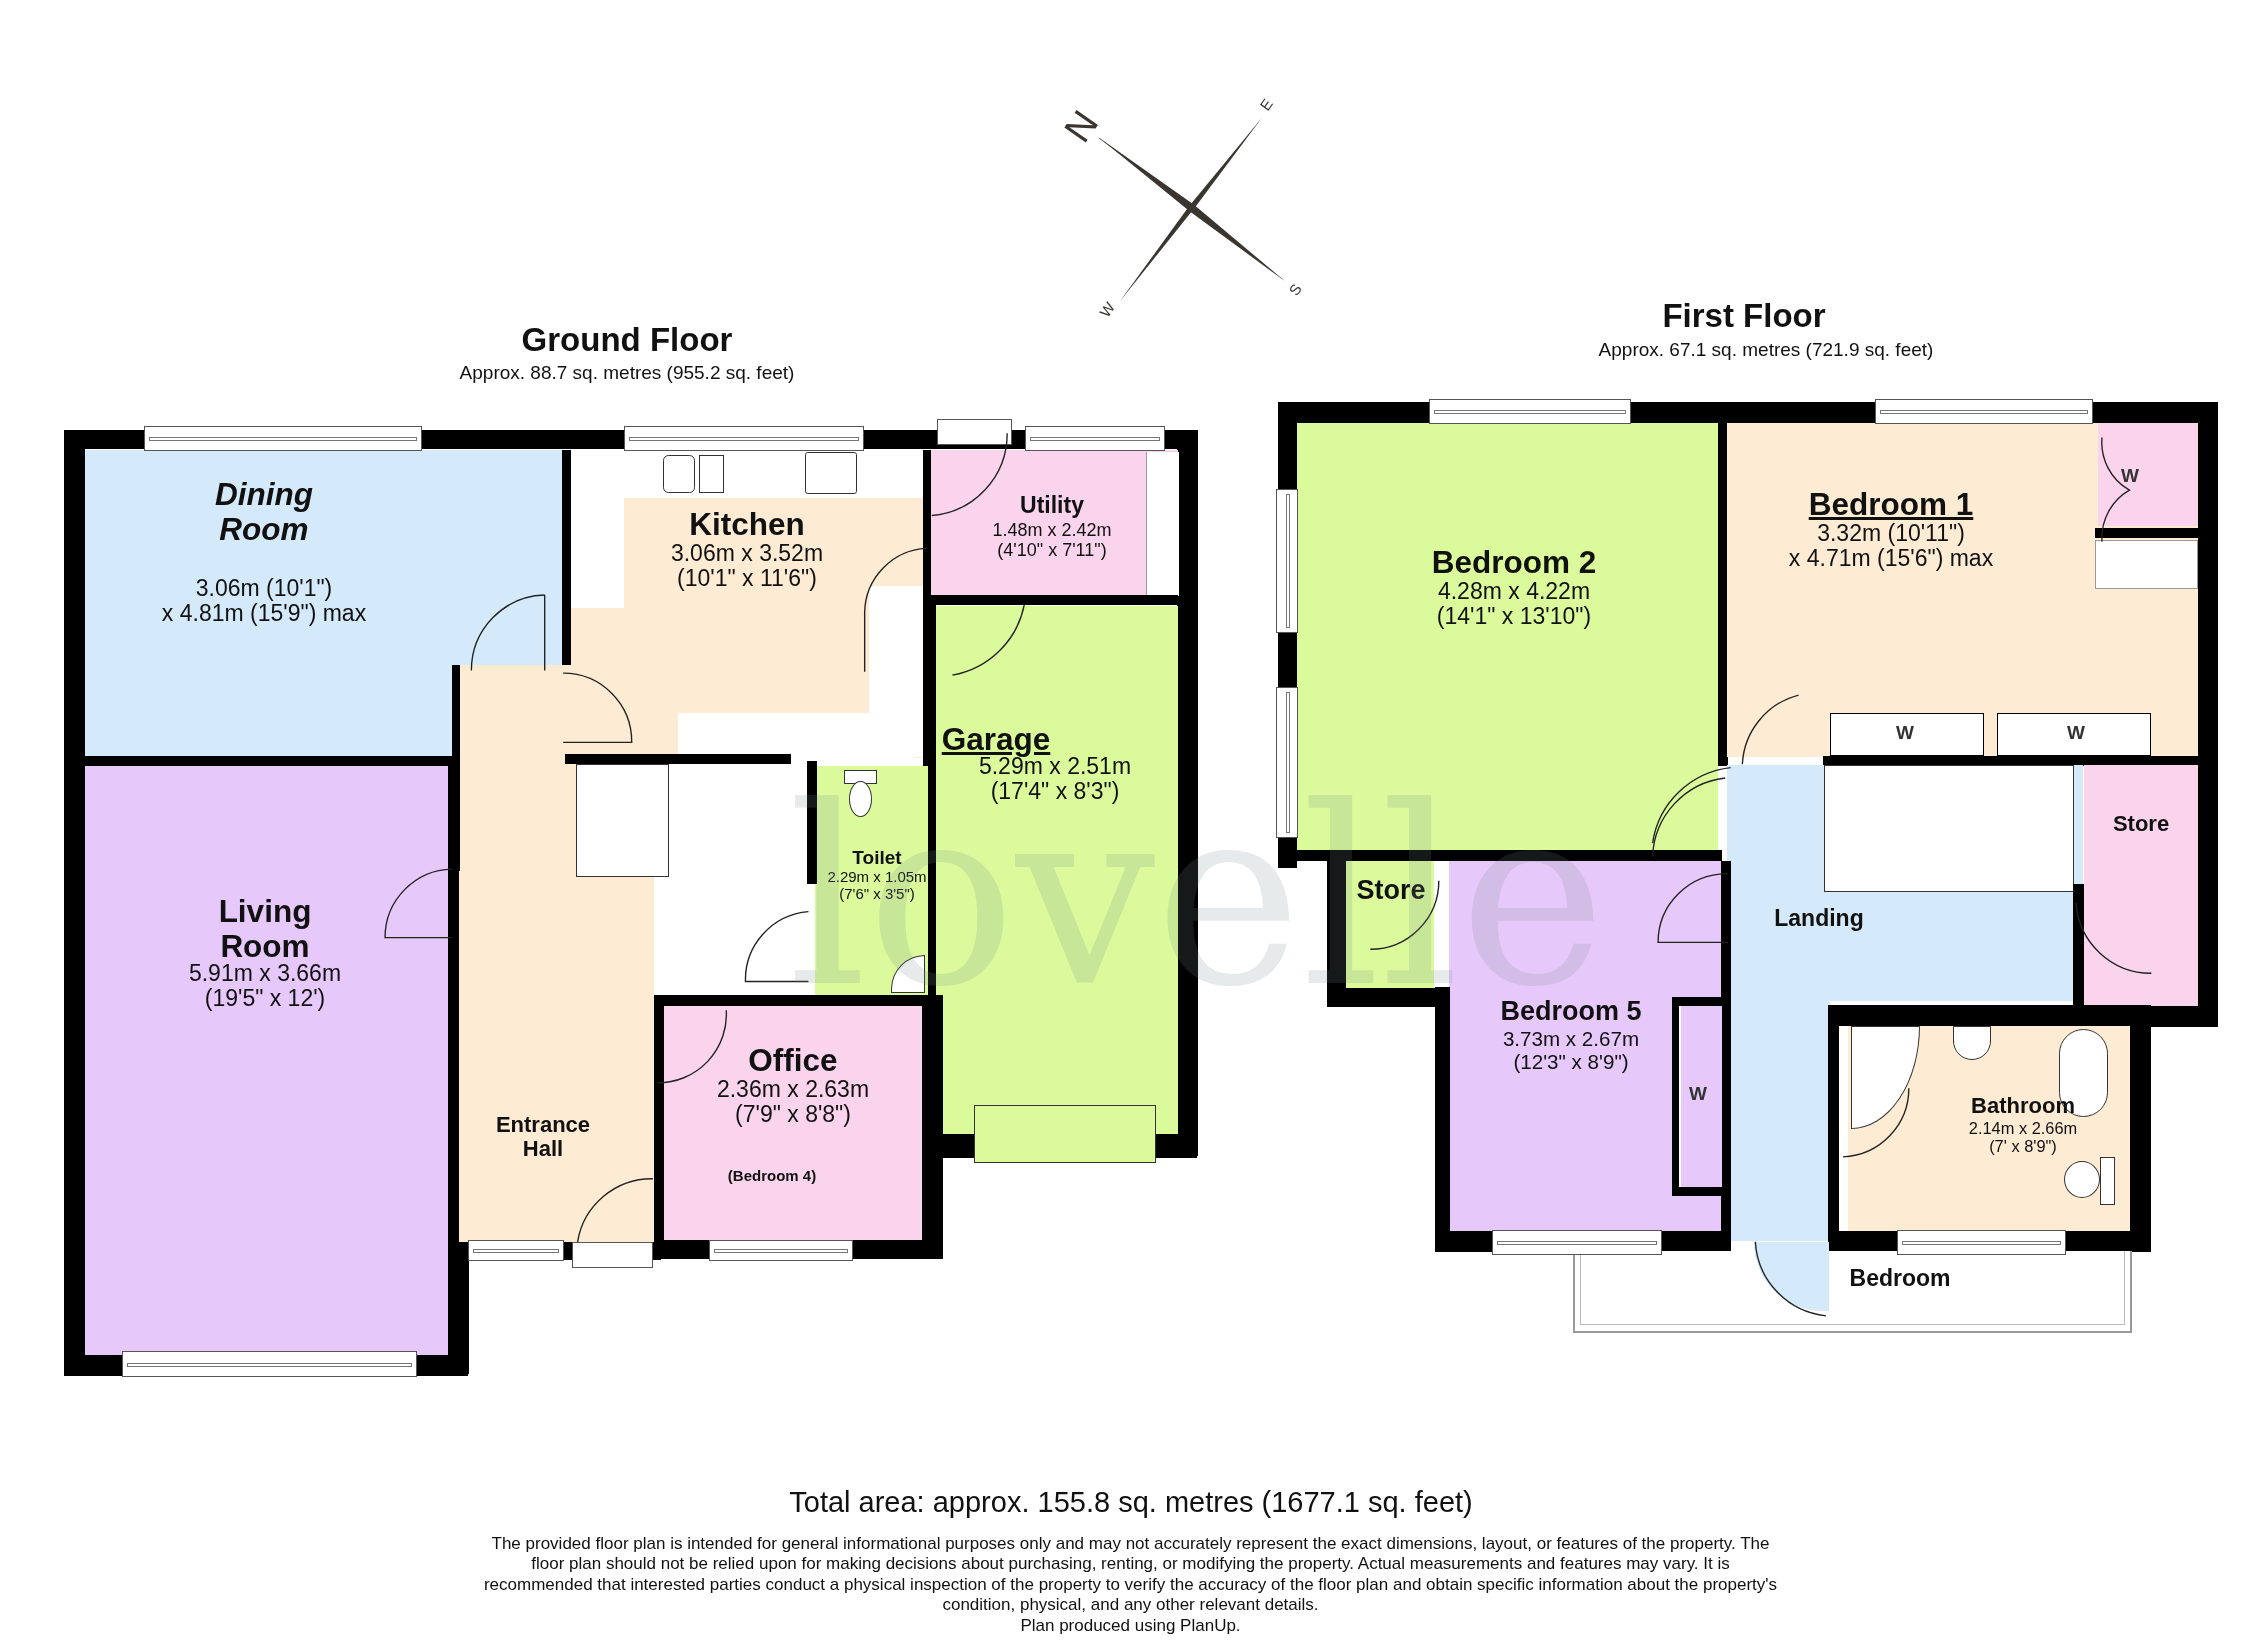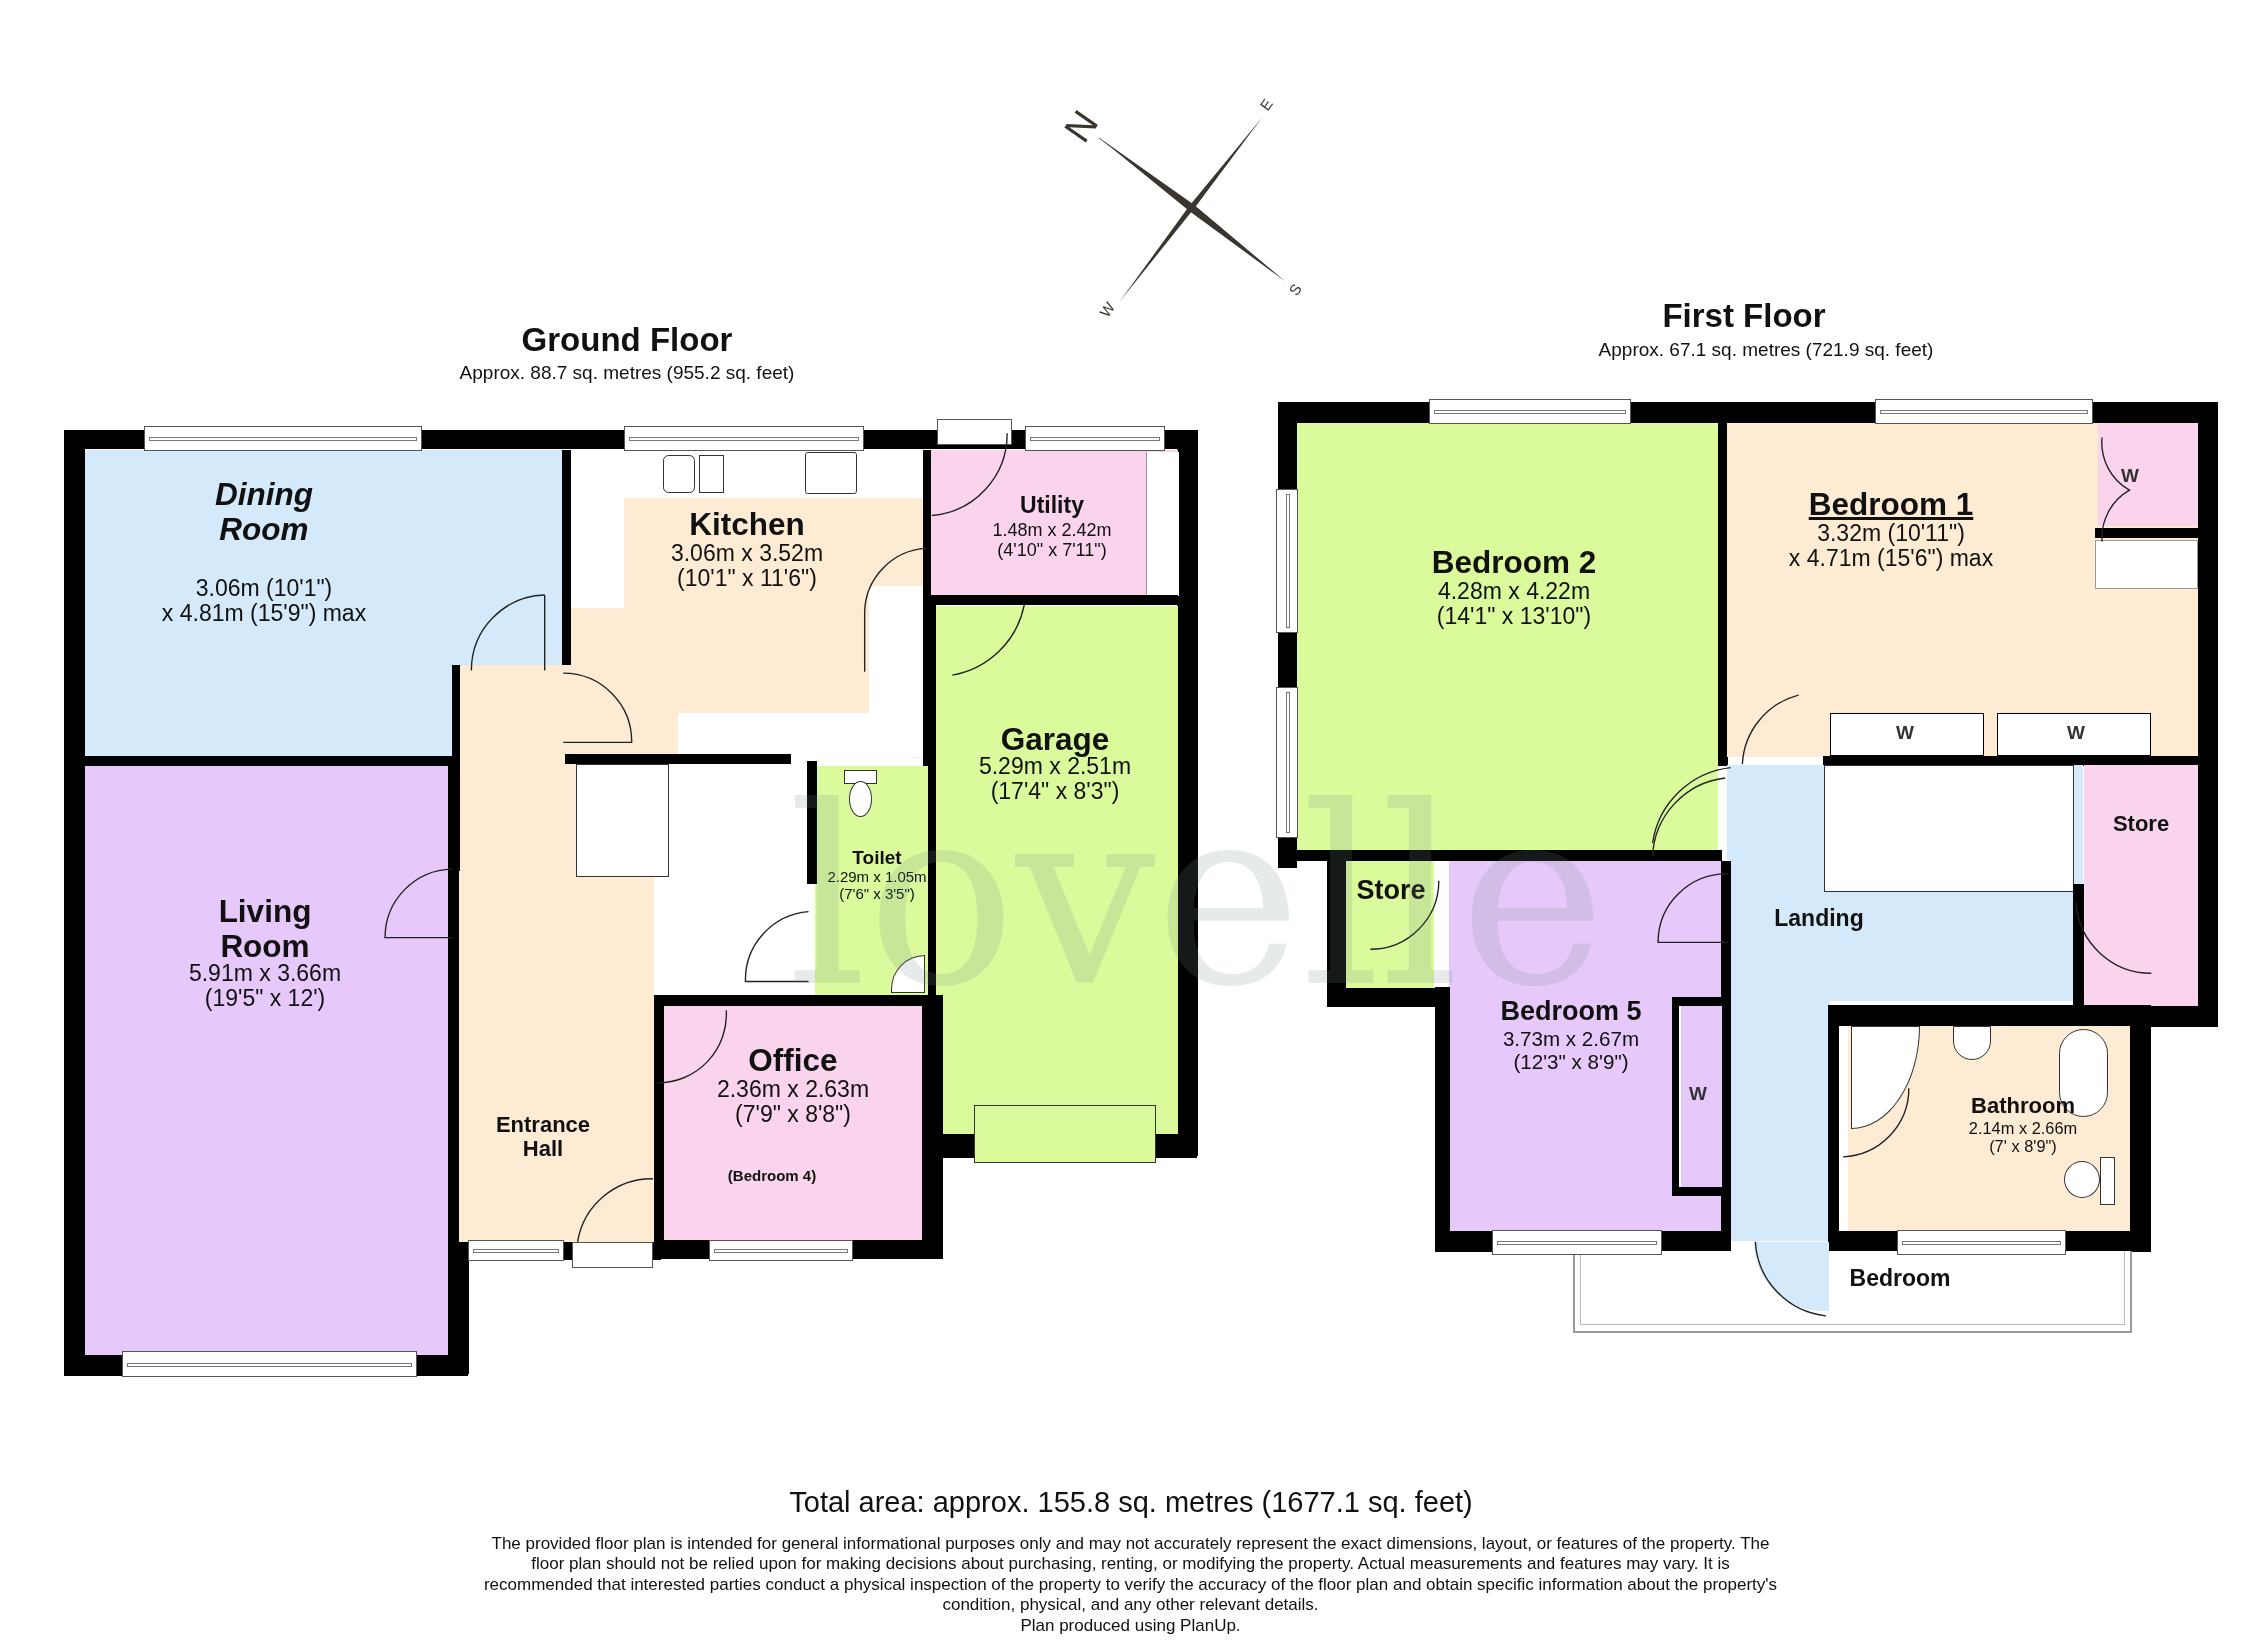--- a/index.html
+++ b/index.html
@@ -102,21 +102,21 @@
   <div class="lbl small-name" style="left:1052px;top:493px;font-size:23px;">Utility</div>
   <div class="lbl small-dim" style="left:1052px;top:521px;font-size:18px;">
     <div>1.48m x 2.42m</div>
       <div>(4'10" x 7'11")</div>
   </div>
 
   <div class="room" style="left:935px;top:606px;width:243px;height:528px;background:#dafa9b;"></div>
   <div class="wall" style="left:926px;top:596px;width:9.6px;height:562px;"></div>
   <div class="wall" style="left:926px;top:1134px;width:271px;height:24px;"></div>
   <div class="fixture" style="left:974px;top:1105px;width:182px;height:58px;background:#dafa9b;border-width:0.7px;"></div>
-  <div class="lbl name" style="left:1055px;top:722px;">Garage</div>
+  <div class="lbl name" style="left:996px;top:722px;text-decoration:underline;">Garage</div>
   <div class="lbl dim" style="left:1055px;top:754px;">
     <div>5.29m x 2.51m</div>
       <div>(17'4" x 8'3")</div>
   </div>
 
   <div class="room" style="left:815px;top:766px;width:113px;height:234px;background:#dafa9b;"></div>
   <div class="wall" style="left:807px;top:761px;width:9.6px;height:123px;"></div>
   <div class="fixture" style="left:844px;top:770px;width:33px;height:13.7px;"></div>
   <div class="fixture" style="left:849px;top:781px;width:23px;height:36px;border-radius:50%;"></div>
   <div class="fixture" style="left:891px;top:955px;width:34px;height:38px;border-radius:34px 0 0 0;"></div>

